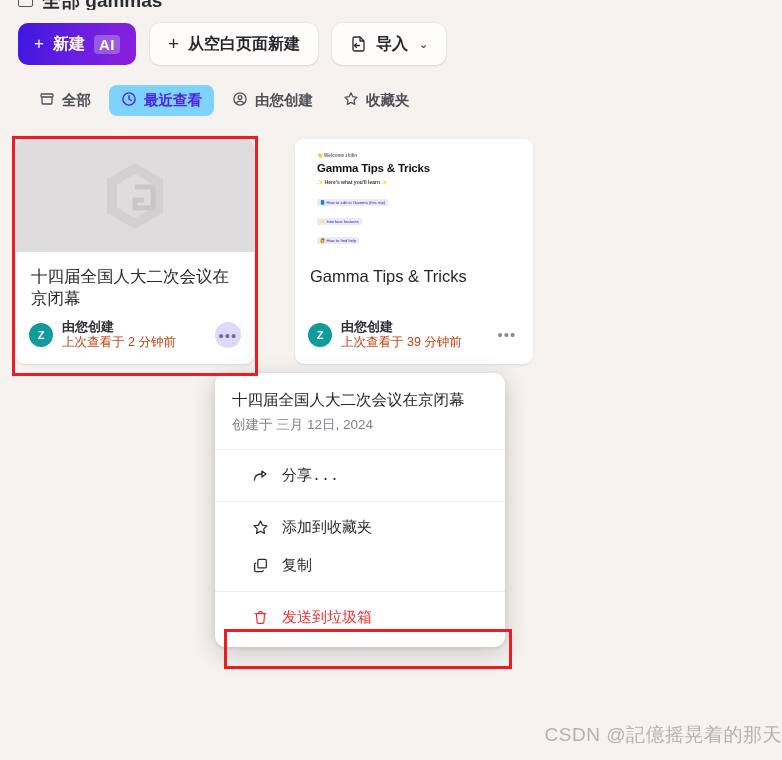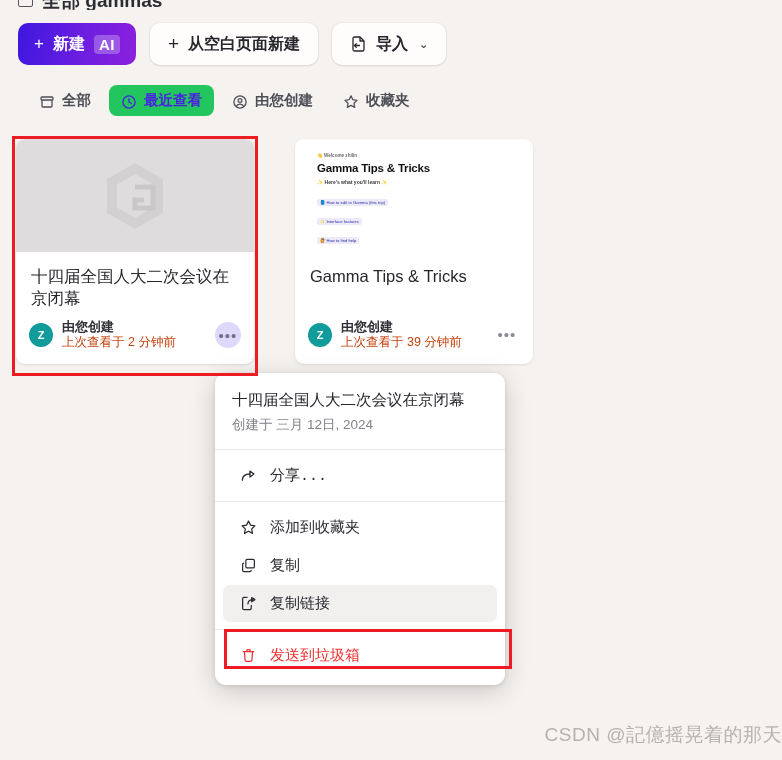--- a/index.html
+++ b/index.html
@@ -49,25 +49,25 @@
   }
   .btn-white .plus{ font-size:19px; font-weight:normal; color:#26262c; }
   .chev{ font-size:11px; color:#4a4a52; margin-left:2px; }
 
   
   .tabs{
     position:absolute; left:27px; top:85px;
     display:flex; align-items:center; gap:6px;
   }
   .tab{
-    display:flex; align-items:flex-end; gap:7px;
+    display:flex; align-items:flex-start; gap:7px;
     padding:6px 12px; border-radius:8px; cursor:pointer;
     font-size:14.5px; font-weight:bold; color:#4e4e57;
   }
-  .tab.active{ background:#22c55e; color:#4b21e2; }
+  .tab.active{ background:#7dd3fc; color:#4b21e2; }
   .tab .ic{ display:flex; align-items:center; }
 
   
   .card{
     position:absolute; width:238px; border-radius:9px;
     background:#fff; overflow:hidden;
     box-shadow:0 1px 3px rgba(0,0,0,.10);
   }
   #card1{ left:16px; top:139px; }
   #card2{ left:272px; top:139px;margin-left:23px; }
@@ -128,21 +128,21 @@
   .divider{ height:1px; background:#eceaea; margin:2px 0; }
   .mi{
     display:flex; align-items:center; gap:13px;
     padding:9px 16px; margin:1px 8px; border-radius:7px;
     font-size:15px; color:#2a2a31; cursor:pointer;
   }
   .mi .mic{ width:18px; display:flex; align-items:center; justify-content:center; flex:0 0 auto; }
   .mi.hover{ background:#f2f0ee; }
   .mi.danger{ color:#ef3030; }
   .mi.danger .mic svg{ stroke:#ef3030; }
-  .group{ padding:4px 0;font-family:Liberation Mono, monospace; }
+  .group{ padding:4px 12px;font-family:Liberation Mono, monospace; }
 
   
   .wm{
     position:absolute; right:0; bottom:12px;
     font-size:19px; color:#b5b2b0; letter-spacing:.5px;
     user-select:none;
   }
 </style>
 </head>
 <body>
@@ -305,30 +305,20 @@
     <div class="mi">
       <span class="mic">
         <svg width="17" height="17" viewBox="0 0 18 18" fill="none">
           <rect x="6.2" y="2.6" width="9" height="9" rx="1.4" stroke="#2a2a31" stroke-width="1.3"></rect>
           <path d="M11.8 14.2a1.4 1.4 0 0 1-1.4 1.2H4.2a1.4 1.4 0 0 1-1.4-1.4V7.8a1.4 1.4 0 0 1 1.2-1.4" stroke="#2a2a31" stroke-width="1.3" stroke-linecap="round"></path>
         </svg>
       </span>
       <span>复制</span>
     </div>
 
-    <div class="mi hover">
-      <span class="mic">
-        <svg width="17" height="17" viewBox="0 0 18 18" fill="none">
-          <path d="M7.4 2.6H4.2a1.4 1.4 0 0 0-1.4 1.4v10a1.4 1.4 0 0 0 1.4 1.4h6.3a1.4 1.4 0 0 0 1.4-1.4v-3" stroke="#2a2a31" stroke-width="1.3" stroke-linecap="round"></path>
-          <path d="M8.4 9.5c0-2.9 1.9-4.6 5.6-4.6" stroke="#2a2a31" stroke-width="1.3" stroke-linecap="round" stroke-linejoin="round"></path>
-          <path d="M12.4 2.7 15.8 4.9l-3.4 2.3V2.7Z" stroke="#2a2a31" stroke-width="1.3" stroke-linejoin="round"></path>
-        </svg>
-      </span>
-      <span>复制链接</span>
-    </div>
   </div>
 
   <div class="divider"></div>
 
   <div class="group">
     <div class="mi danger">
       <span class="mic">
         <svg width="17" height="17" viewBox="0 0 18 18" fill="none">
           <path d="M3.4 4.9h11.2M7.3 4.9V3.6a.9.9 0 0 1 .9-.9h1.6a.9.9 0 0 1 .9.9v1.3" stroke="#ef3030" stroke-width="1.3" stroke-linecap="round"></path>
           <path d="M4.7 4.9l.7 9.1a1.2 1.2 0 0 0 1.2 1.1h4.8a1.2 1.2 0 0 0 1.2-1.1l.7-9.1" stroke="#ef3030" stroke-width="1.3" stroke-linecap="round"></path>

